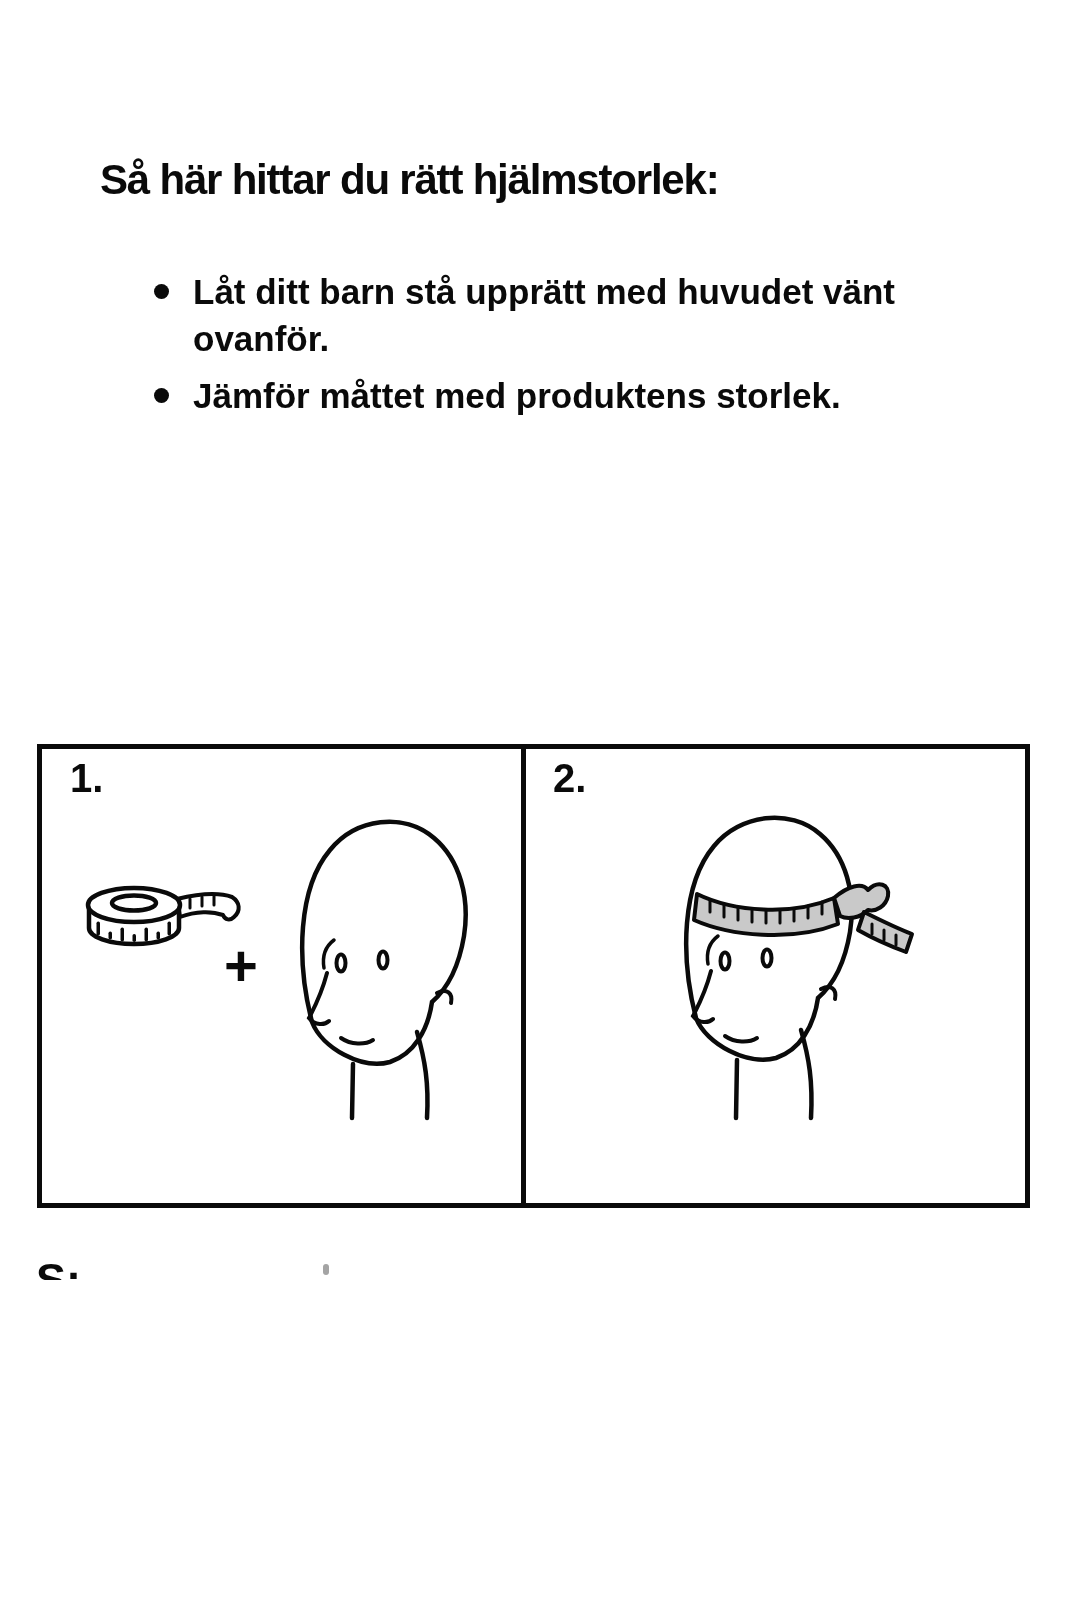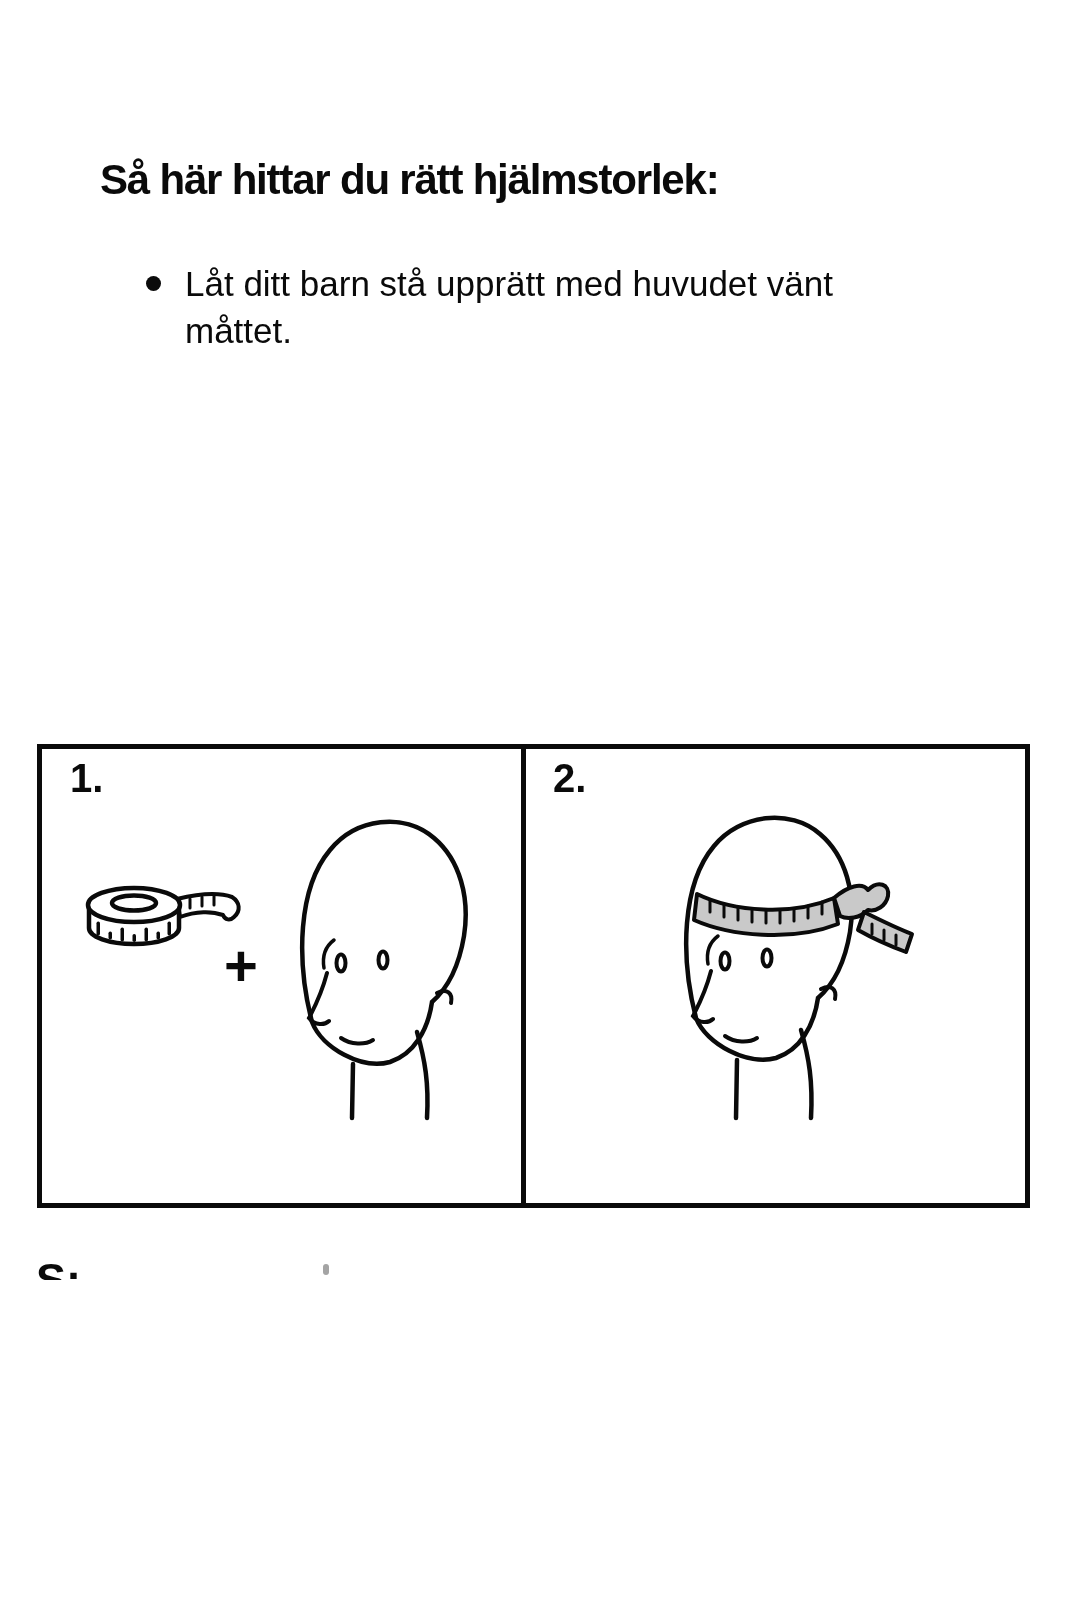--- a/index.html
+++ b/index.html
@@ -5,21 +5,21 @@
   html,body{margin:0;padding:0;background:#fff;}
   .page{
     position:relative;width:1067px;height:1280px;background:#fff;overflow:hidden;
     font-family:"Liberation Sans","DejaVu Sans",sans-serif;color:#0a0a0a;
   }
   .abs{position:absolute;}
   .heading{
     left:100px;top:156px;font-size:42px;font-weight:700;letter-spacing:-1.2px;
     white-space:nowrap;
   }
-  .bullets{left:140px;top:260px;width:860px;list-style:none;margin:0;padding:0;}
+  .bullets{left:140px;top:260px;width:860px;list-style:none;margin:8px;padding:0;font-weight:bold;}
   .bullets li{position:relative;padding-left:45px;margin-bottom:10px;font-size:35px;line-height:47px;}
   .bullet-dot{
     position:absolute;left:6px;top:16px;width:15px;height:15px;border-radius:50%;background:#0a0a0a;
   }
   .line{display:block;white-space:nowrap;}
   .line:empty{display:none;}
   .fig-box{
     left:37px;top:744px;width:993px;height:464px;border:5px solid #0a0a0a;box-sizing:border-box;
   }
   .fig-divider{left:521px;top:749px;width:5px;height:454px;background:#0a0a0a;}
@@ -38,21 +38,26 @@
 <body>
 
 <div class="page">
 
   <div class="abs heading">Så här hittar du rätt hjälmstorlek:</div>
 
   <ul class="abs bullets">
     <li>
       <span class="bullet-dot"></span>
       <span class="line">Låt ditt barn stå upprätt med huvudet vänt</span>
-      <span class="line">måttet.</span>
+      <span class="line">ovanför.</span>
+    </li>
+    <li>
+      <span class="bullet-dot"></span>
+      <span class="line">Jämför måttet med produktens storlek.</span>
+
     </li>
   </ul>
 
   <div class="abs fig-box"></div>
   <div class="abs fig-divider"></div>
   <div class="abs fig-label fig-label-1">1.</div>
   <div class="abs fig-label fig-label-2">2.</div>
 
   <svg class="abs" style="left:80px;top:878px;" width="170" height="78" viewBox="80 878 170 78">
     <path d="M 177,899 C 198,894 218,892 232,897 C 240,902 241,911 234,917 C 230,921 225,920 223,915 C 212,911 196,911 180,917 Z" fill="#fff" stroke="#0a0a0a" stroke-width="4" stroke-linejoin="round"></path>

